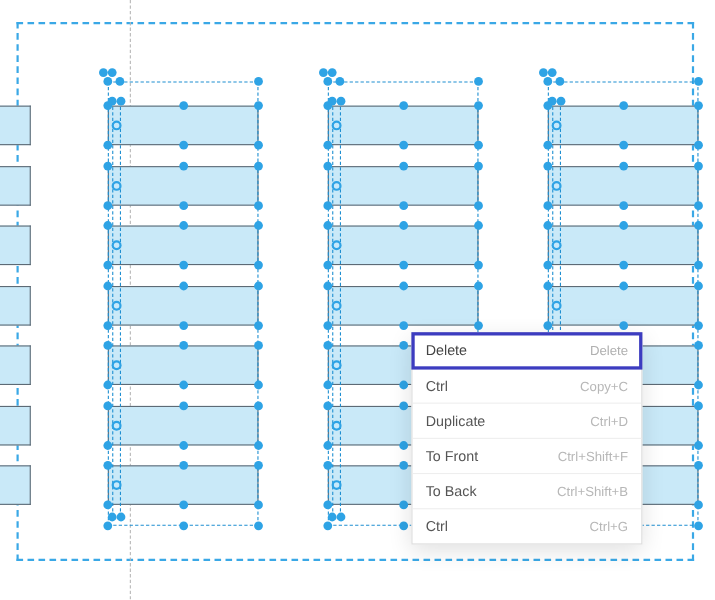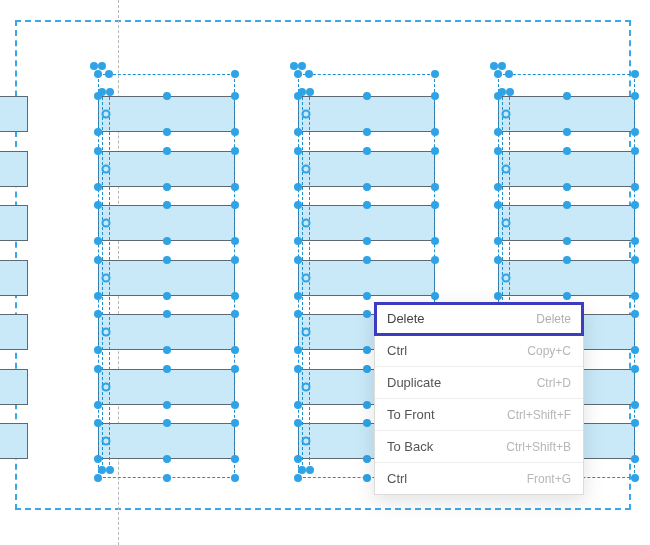--- a/index.html
+++ b/index.html
@@ -386,17 +386,17 @@
       <div class="item">
         <span>To Front</span>
         <span class="shortcut">Ctrl+Shift+F</span>
       </div>
       <div class="item">
         <span>To Back</span>
         <span class="shortcut">Ctrl+Shift+B</span>
       </div>
       <div class="item">
         <span>Ctrl</span>
-        <span class="shortcut">Front+G</span>
+        <span class="shortcut">Ctrl+G</span>
       </div>
     </div>
 
 </div>
 
 </body></html>

